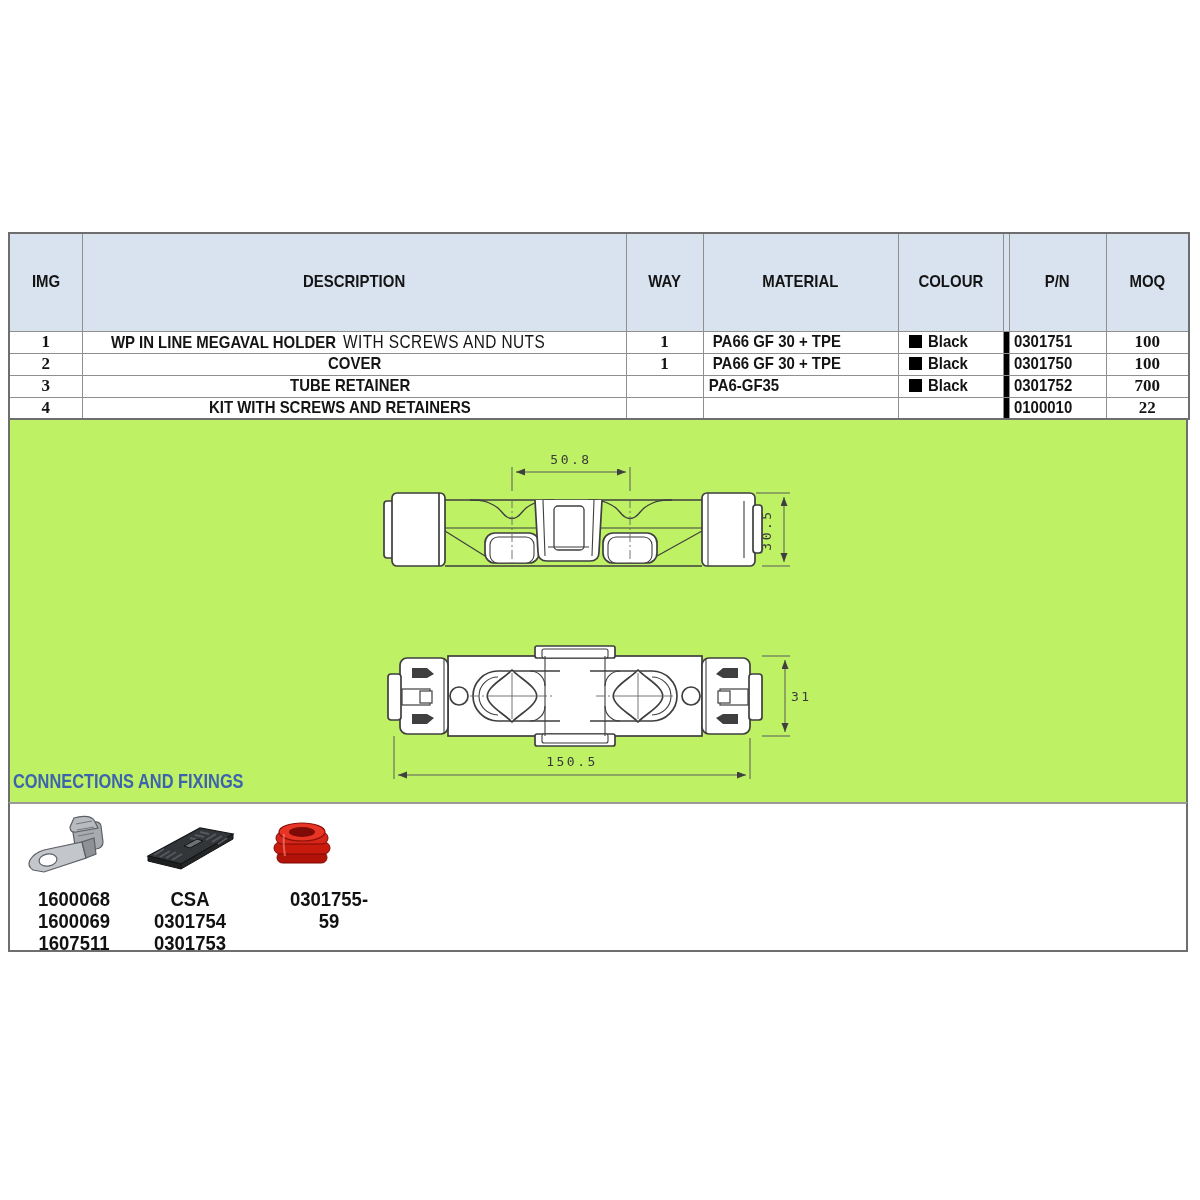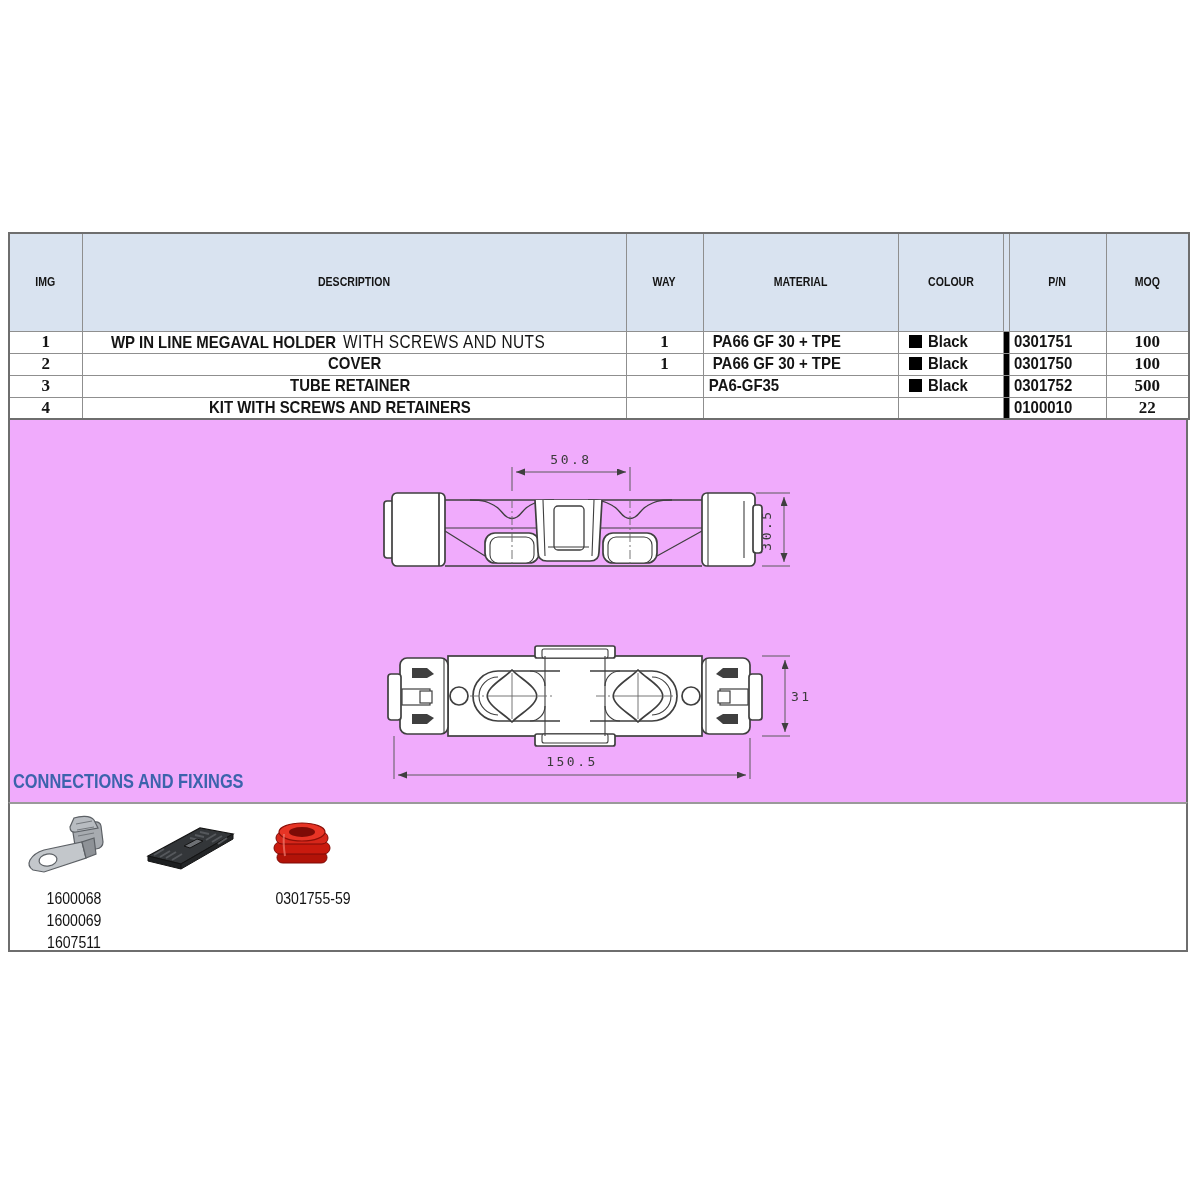--- a/index.html
+++ b/index.html
@@ -6,51 +6,51 @@
   html,body { background:#ffffff; }
   .page {
     position:relative; width:1200px; height:1200px; background:#ffffff;
     font-family:"Liberation Sans", sans-serif; overflow:hidden;
   }
   .sheet { position:absolute; left:8px; top:232px; width:1180px; height:720px; background:#fff; }
 
   
   table.parts { border-collapse:collapse; table-layout:fixed; width:1180px; border:2px solid #6e6e6e; }
   table.parts th, table.parts td { border:1px solid #8f8f8f; overflow:hidden; white-space:nowrap; }
-  table.parts th { height:98px; background:#d9e3f0; font-size:12px; font-weight:bold; color:#141414; text-align:center; }
+  table.parts th { height:98px; background:#d9e3f0; font-size:17px; font-weight:bold; color:#141414; text-align:center; }
   table.parts td { height:22px; font-size:17px; font-weight:bold; color:#141414; vertical-align:middle; }
   td.c-img, td.c-way, td.c-moq { text-align:center; font-family:"Liberation Serif", serif; font-weight:400; font-size:19px; }
   td.c-desc { text-align:center; padding-left:8px; }
   td.c-mat, td.c-pn { text-align:left; }
   td.c-col { text-align:left; padding-left:10px; }
   td.sep, th.sep { background:#000; border-color:#000; padding:0; }
   .cndL { display:inline-block; transform:scaleX(.88); transform-origin:0 50%; }
   .cndC { display:inline-block; transform:scaleX(.88); transform-origin:50% 50%; }
   .d-suf { font-weight:400; letter-spacing:.5px; margin-left:8px; font-size:17.5px; }
   .swatch { display:inline-block; width:13px; height:13px; background:#000; margin-right:6px; vertical-align:-1px; }
 
   
   .drawing-area {
     position:absolute; left:0; top:188px; width:1180px; height:404px;
-    border-left:2px solid #6e6e6e; border-right:2px solid #6e6e6e; background:#f0abfc;
+    border-left:2px solid #6e6e6e; border-right:2px solid #6e6e6e; background:#bef264;
   }
   .dwg { position:absolute; }
   .section-title {
     position:absolute; left:3px; top:349px; font-size:21px; font-weight:bold;
     color:#3c63ac; transform:scaleX(.78); transform-origin:0 50%; white-space:nowrap; letter-spacing:0;
   }
 
   
   .connections-area {
     position:absolute; left:0; top:570px; width:1180px; height:150px; background:#fff;
     border-left:2px solid #6e6e6e; border-right:2px solid #6e6e6e;
     border-top:2px solid #9a9a9a; border-bottom:2px solid #6e6e6e;
   }
   .fixture { position:absolute; }
-  .pn-col { position:absolute; top:84px; text-align:center; font-size:16px; font-weight:normal; color:#111; }
+  .pn-col { position:absolute; top:84px; text-align:center; font-size:21px; font-weight:bold; color:#111; }
   .pn-col div { line-height:22px; transform:scaleX(.88); transform-origin:50% 50%; }
 
   
   text.dim { font-family:"DejaVu Sans Mono", monospace; font-size:13px; letter-spacing:2.5px; fill:#3a3a3a; font-weight:400; }
 </style>
 </head>
 <body>
 
 <div class="page">
   <div class="sheet">
@@ -101,21 +101,21 @@
       </tr>
 
       <tr>
         <td class="c-img">3</td>
         <td class="c-desc"><span class="cndL">TUBE RETAINER</span></td>
         <td class="c-way"></td>
         <td class="c-mat"><span class="cndC">PA6-GF35</span></td>
         <td class="c-col"><span class="swatch"></span><span class="cndL">Black</span></td>
         <td class="sep"></td>
         <td class="c-pn"><span class="cndC">0301752</span></td>
-        <td class="c-moq">500</td>
+        <td class="c-moq">700</td>
       </tr>
 
       <tr>
         <td class="c-img">4</td>
         <td class="c-desc"><span class="cndL">KIT WITH SCREWS AND RETAINERS</span></td>
         <td class="c-way"></td>
         <td class="c-mat"></td>
         <td class="c-col"></td>
         <td class="sep"></td>
         <td class="c-pn"><span class="cndC">0100010</span></td>
@@ -264,19 +264,24 @@
         <ellipse cx="32" cy="18" rx="23" ry="9" fill="#e73425" stroke="#8c0f08" stroke-width="1.2"></ellipse>
         <ellipse cx="32" cy="18" rx="13" ry="5" fill="#7e0b06"></ellipse>
         <path d="M14,20 Q13,30 15,42" stroke="#f07a6e" stroke-width="2" fill="none" opacity=".7"></path>
       </svg>
 
       <div class="pn-col" style="left:18px; width:92px;">
         <div>1600068</div>
         <div>1600069</div>
         <div>1607511</div>
       </div>
-      <div class="pn-col" style="left:248px; width:110px;">
+      <div class="pn-col" style="left:134px; width:92px;">
+        <div>CSA</div>
+        <div>0301754</div>
+        <div>0301753</div>
+      </div>
+      <div class="pn-col" style="left:264px; width:110px;">
         <div>0301755-59</div>
       </div>
     </div>
 
   </div>
 </div>
 
 </body></html>

